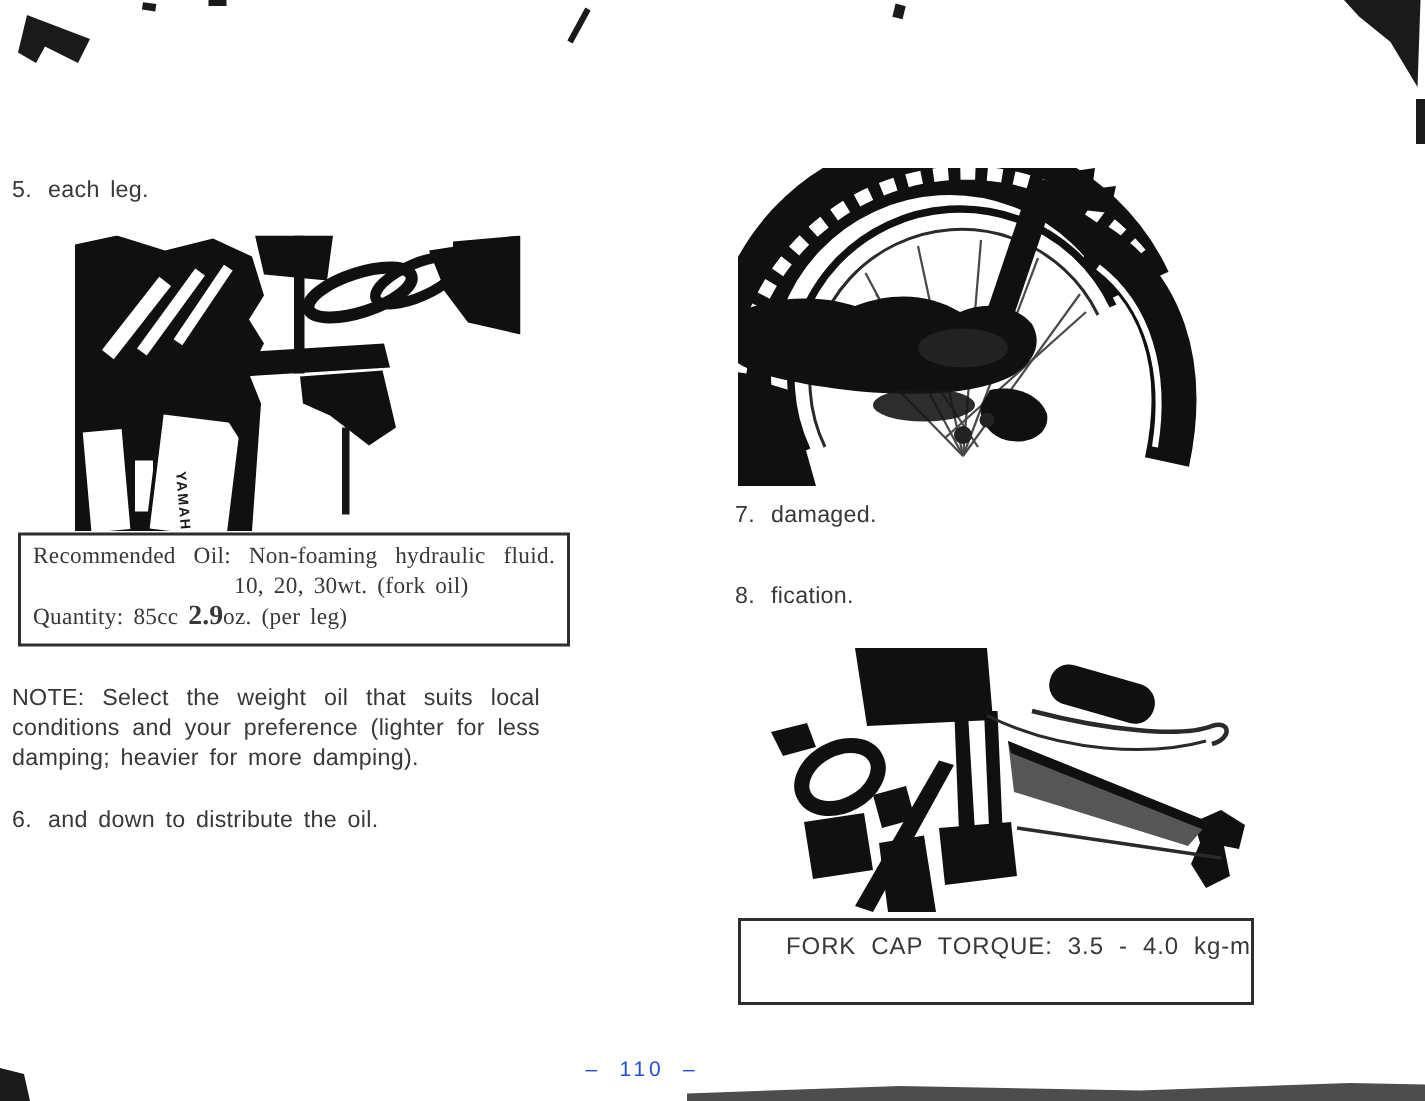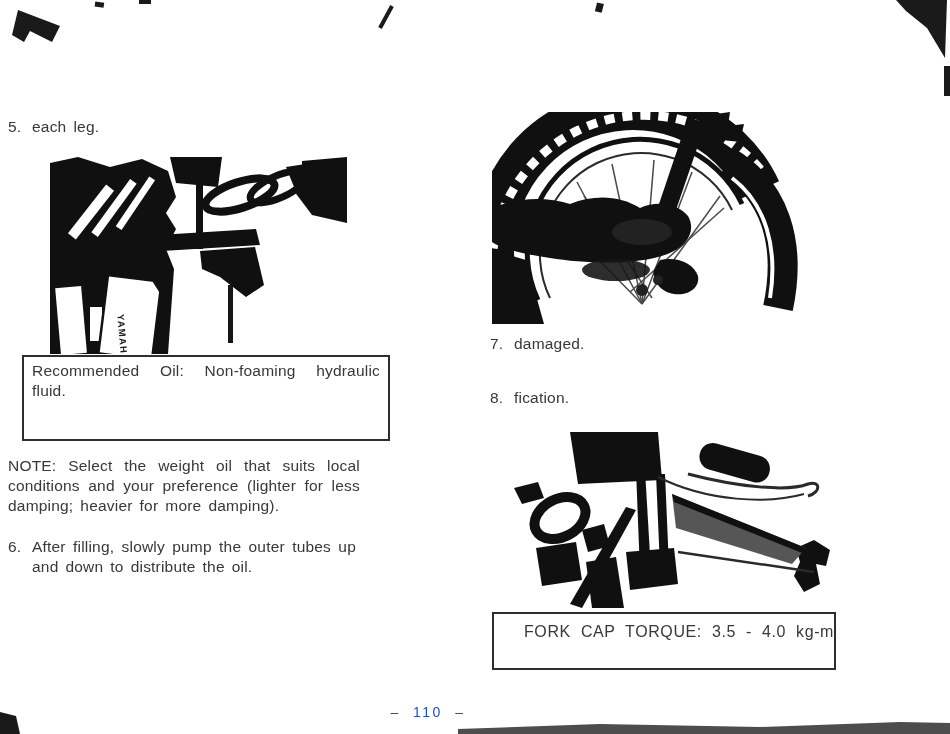--- a/index.html
+++ b/index.html
@@ -11,21 +11,21 @@
   }
   .abs{position:absolute;}
   .txt{font-size:15.5px;line-height:20px;letter-spacing:.2px;word-spacing:2.5px;}
   .step{display:flex;}
   .step .num{flex:none;width:24px;}
   .step .body{flex:1;}
   .line{display:block;}
   .just{text-align:justify;text-align-last:justify;}
   .specbox{border:2px solid #2e2e2e;background:#fff;box-sizing:border-box;}
   
-  #oil-box{left:22px;top:355px;width:368px;height:86px;padding:4px 8px 0 8px;}
+  #oil-box{left:12px;top:355px;width:368px;height:76px;padding:4px 8px 0 8px;font-family:Liberation Serif, serif;}
   #oil-box .l2{margin-left:134px;}
   
   #torque-box{left:492px;top:612px;width:344px;height:58px;padding:6px 0 0 30px;font-size:16px;line-height:23px;word-spacing:5px;letter-spacing:.6px;}
   #torque-box .l2{margin-left:175px;}
   .photo{position:absolute;}
   .photo svg{display:block;width:100%;height:100%;}
   #page-number{left:348px;top:704px;width:160px;text-align:center;font-size:14px;letter-spacing:2.5px;color:#1d4ed8;word-spacing:6px;}
   #artifacts{left:0;top:0;width:950px;height:734px;pointer-events:none;}
 </style>
 </head>
@@ -74,32 +74,33 @@
     <g transform="translate(58,118) rotate(7)">
       <rect x="0" y="0" width="54" height="79" fill="#ffffff" stroke="#111111" stroke-width="2.5"></rect>
       <polygon points="44,0 54,0 54,12" fill="#101010"></polygon>
       <text x="14" y="38" transform="rotate(78 14 38)" font-size="9.5" letter-spacing="1.2" fill="#1a1a1a" font-family="Liberation Sans, sans-serif" font-weight="bold">YAMAHA</text>
     </g>
   </svg>
 </div>
 
 <div id="oil-box" class="abs txt specbox">
   <span class="line just">Recommended Oil: Non-foaming hydraulic fluid.</span>
+  <span class="line l2">10, 20, 30wt. (fork oil)</span>
+  <span class="line"><span>Quantity: 85cc</span> <span style="font-size:18.5px;font-weight:bold;letter-spacing:0;">2.9</span><span>oz. (per leg)</span></span>
 </div>
 
 <div class="abs txt" style="left:8px;top:456px;width:352px;">
   <span class="line just">NOTE: Select the weight oil that suits local</span>
   <span class="line just">conditions and your preference (lighter for less</span>
   <span class="line">damping; heavier for more damping).</span>
 </div>
 
 <div class="abs txt step" style="left:8px;top:537px;width:348px;">
   <span class="num">6.</span>
   <span class="body">
-    <span class="line just">After filling, slowly pump the outer tubes up</span>
     <span class="line">and down to distribute the oil.</span>
   </span>
 </div>
 
 <div class="photo" style="left:492px;top:112px;width:308px;height:212px;">
   <svg viewBox="0 0 308 212" preserveAspectRatio="none">
 
     <path d="M14,196 A140,140 0 0 1 268,78" stroke="#101010" stroke-width="42" fill="none"></path>
     <path d="M4,190 A152,152 0 0 1 272,62" stroke="#ffffff" stroke-width="9" fill="none" stroke-dasharray="10 8"></path>
 

